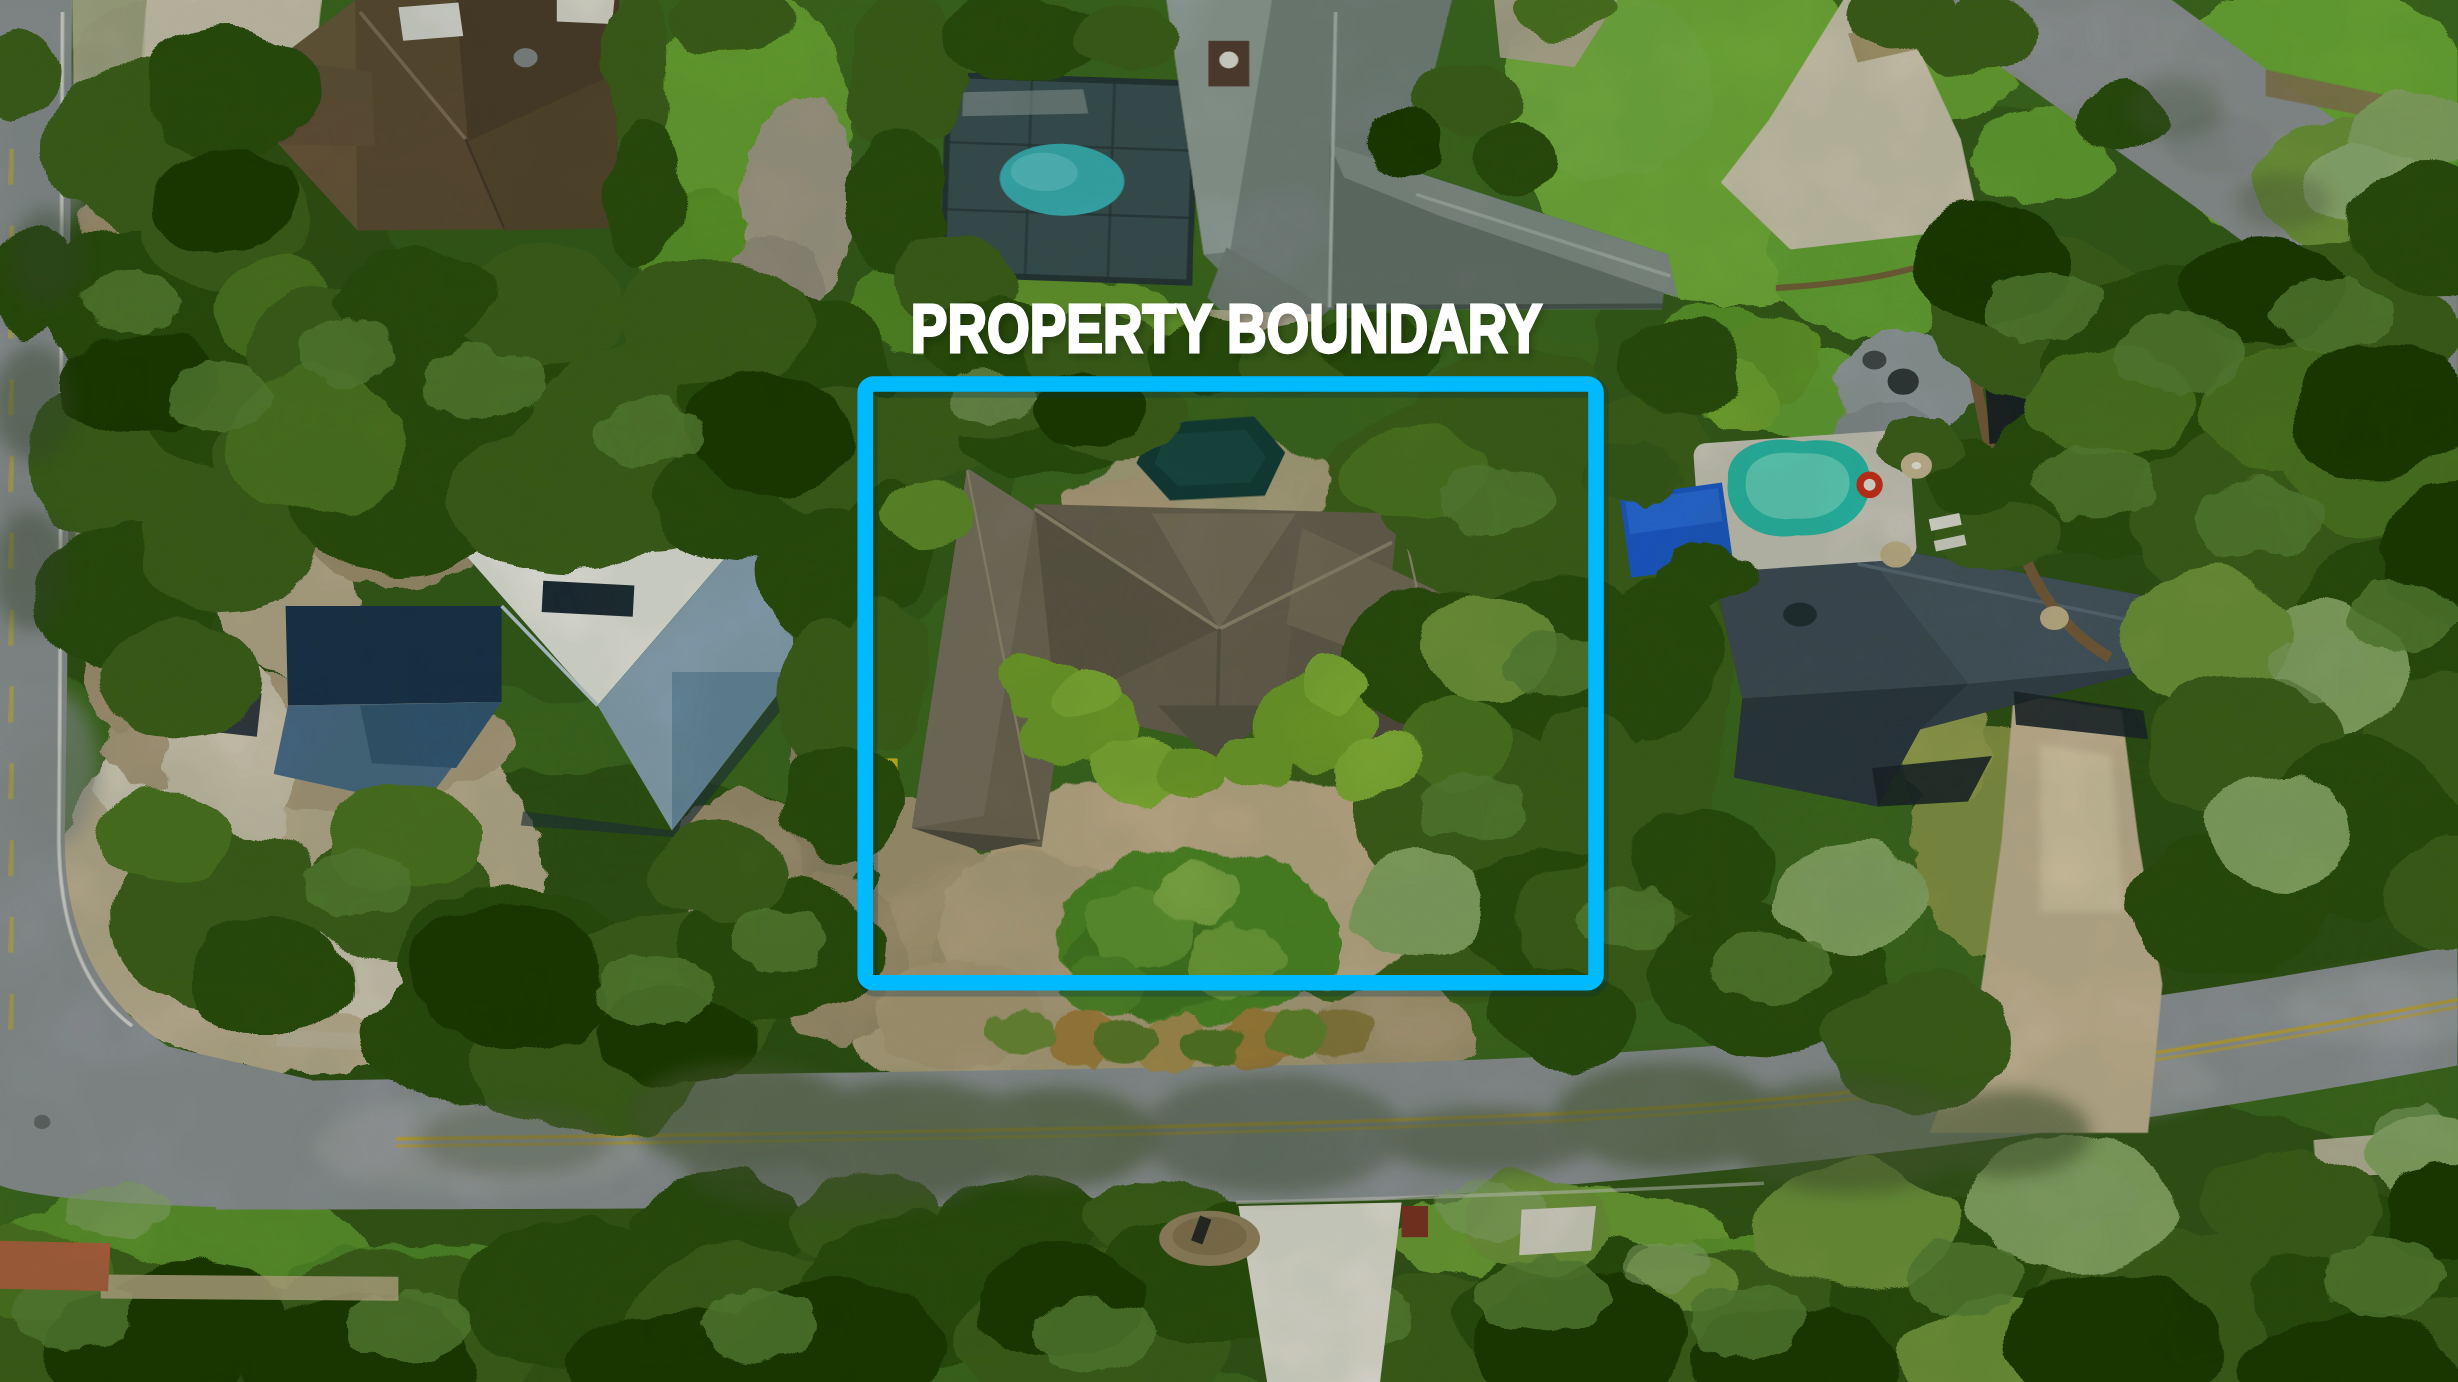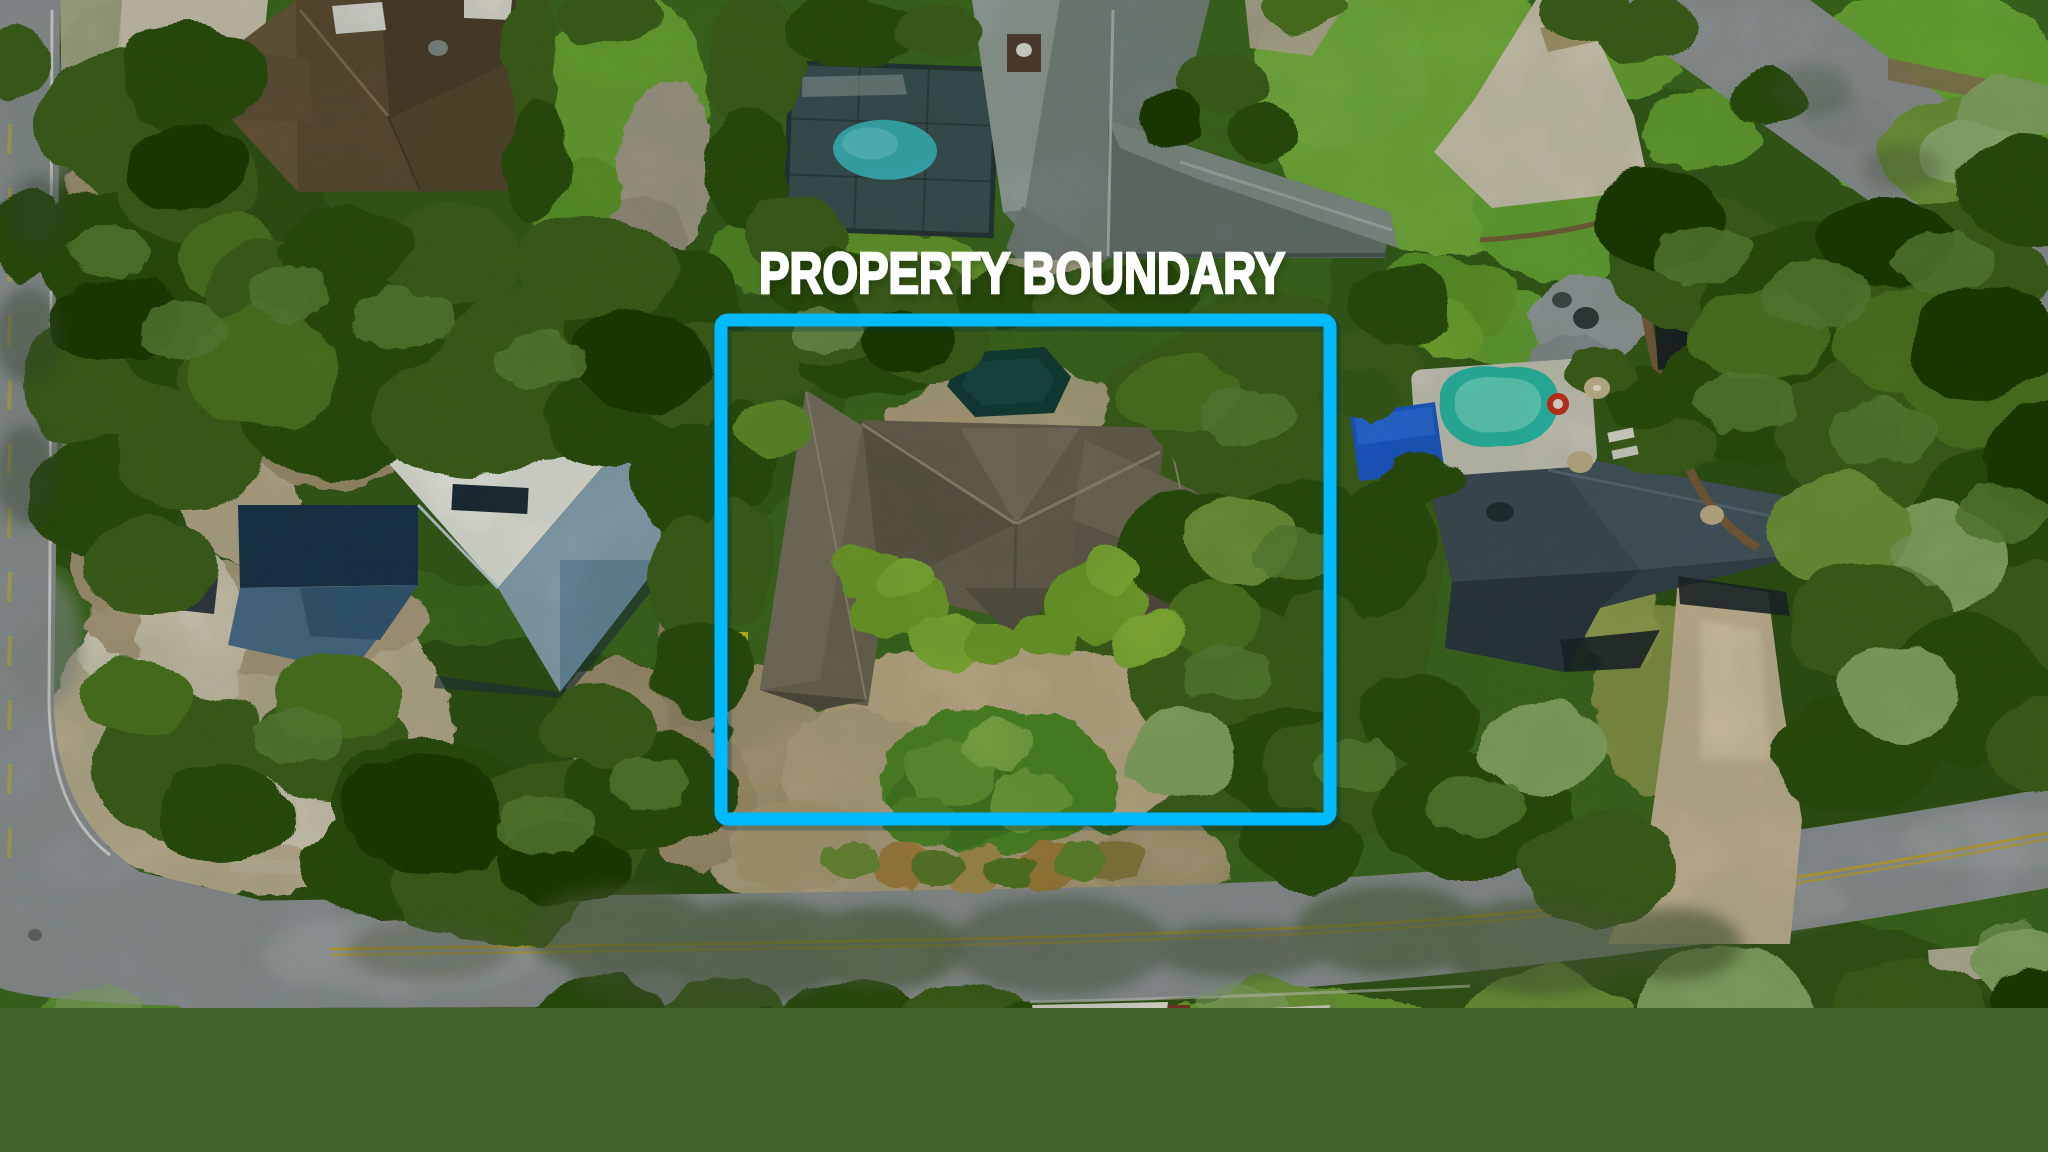--- a/index.html
+++ b/index.html
@@ -1,14 +1,14 @@
 <!DOCTYPE html>
 <html><head><meta charset="utf-8"><style>
 html,body{margin:0;padding:0;background:#43652c;}
-.wrap{position:relative;width:2048px;height:1008px;overflow:hidden;font-family:"Liberation Sans", sans-serif;}
+.wrap{position:relative;width:2048px;height:1152px;overflow:hidden;font-family:"Liberation Sans", sans-serif;}
 .wrap svg{filter:saturate(1.15) contrast(1.07);}
 </style></head><body>
 <div class="wrap">
 <svg width="2048" height="1152" viewBox="0 0 2048 1152">
 <defs>
 <filter id="rough" x="-20%" y="-20%" width="140%" height="140%">
 <feTurbulence type="fractalNoise" baseFrequency="0.014" numOctaves="3" seed="7" result="n"></feTurbulence>
 <feDisplacementMap in="SourceGraphic" in2="n" scale="30" xChannelSelector="R" yChannelSelector="G"></feDisplacementMap>
 </filter>
 <filter id="rough2" x="-25%" y="-25%" width="150%" height="150%">

